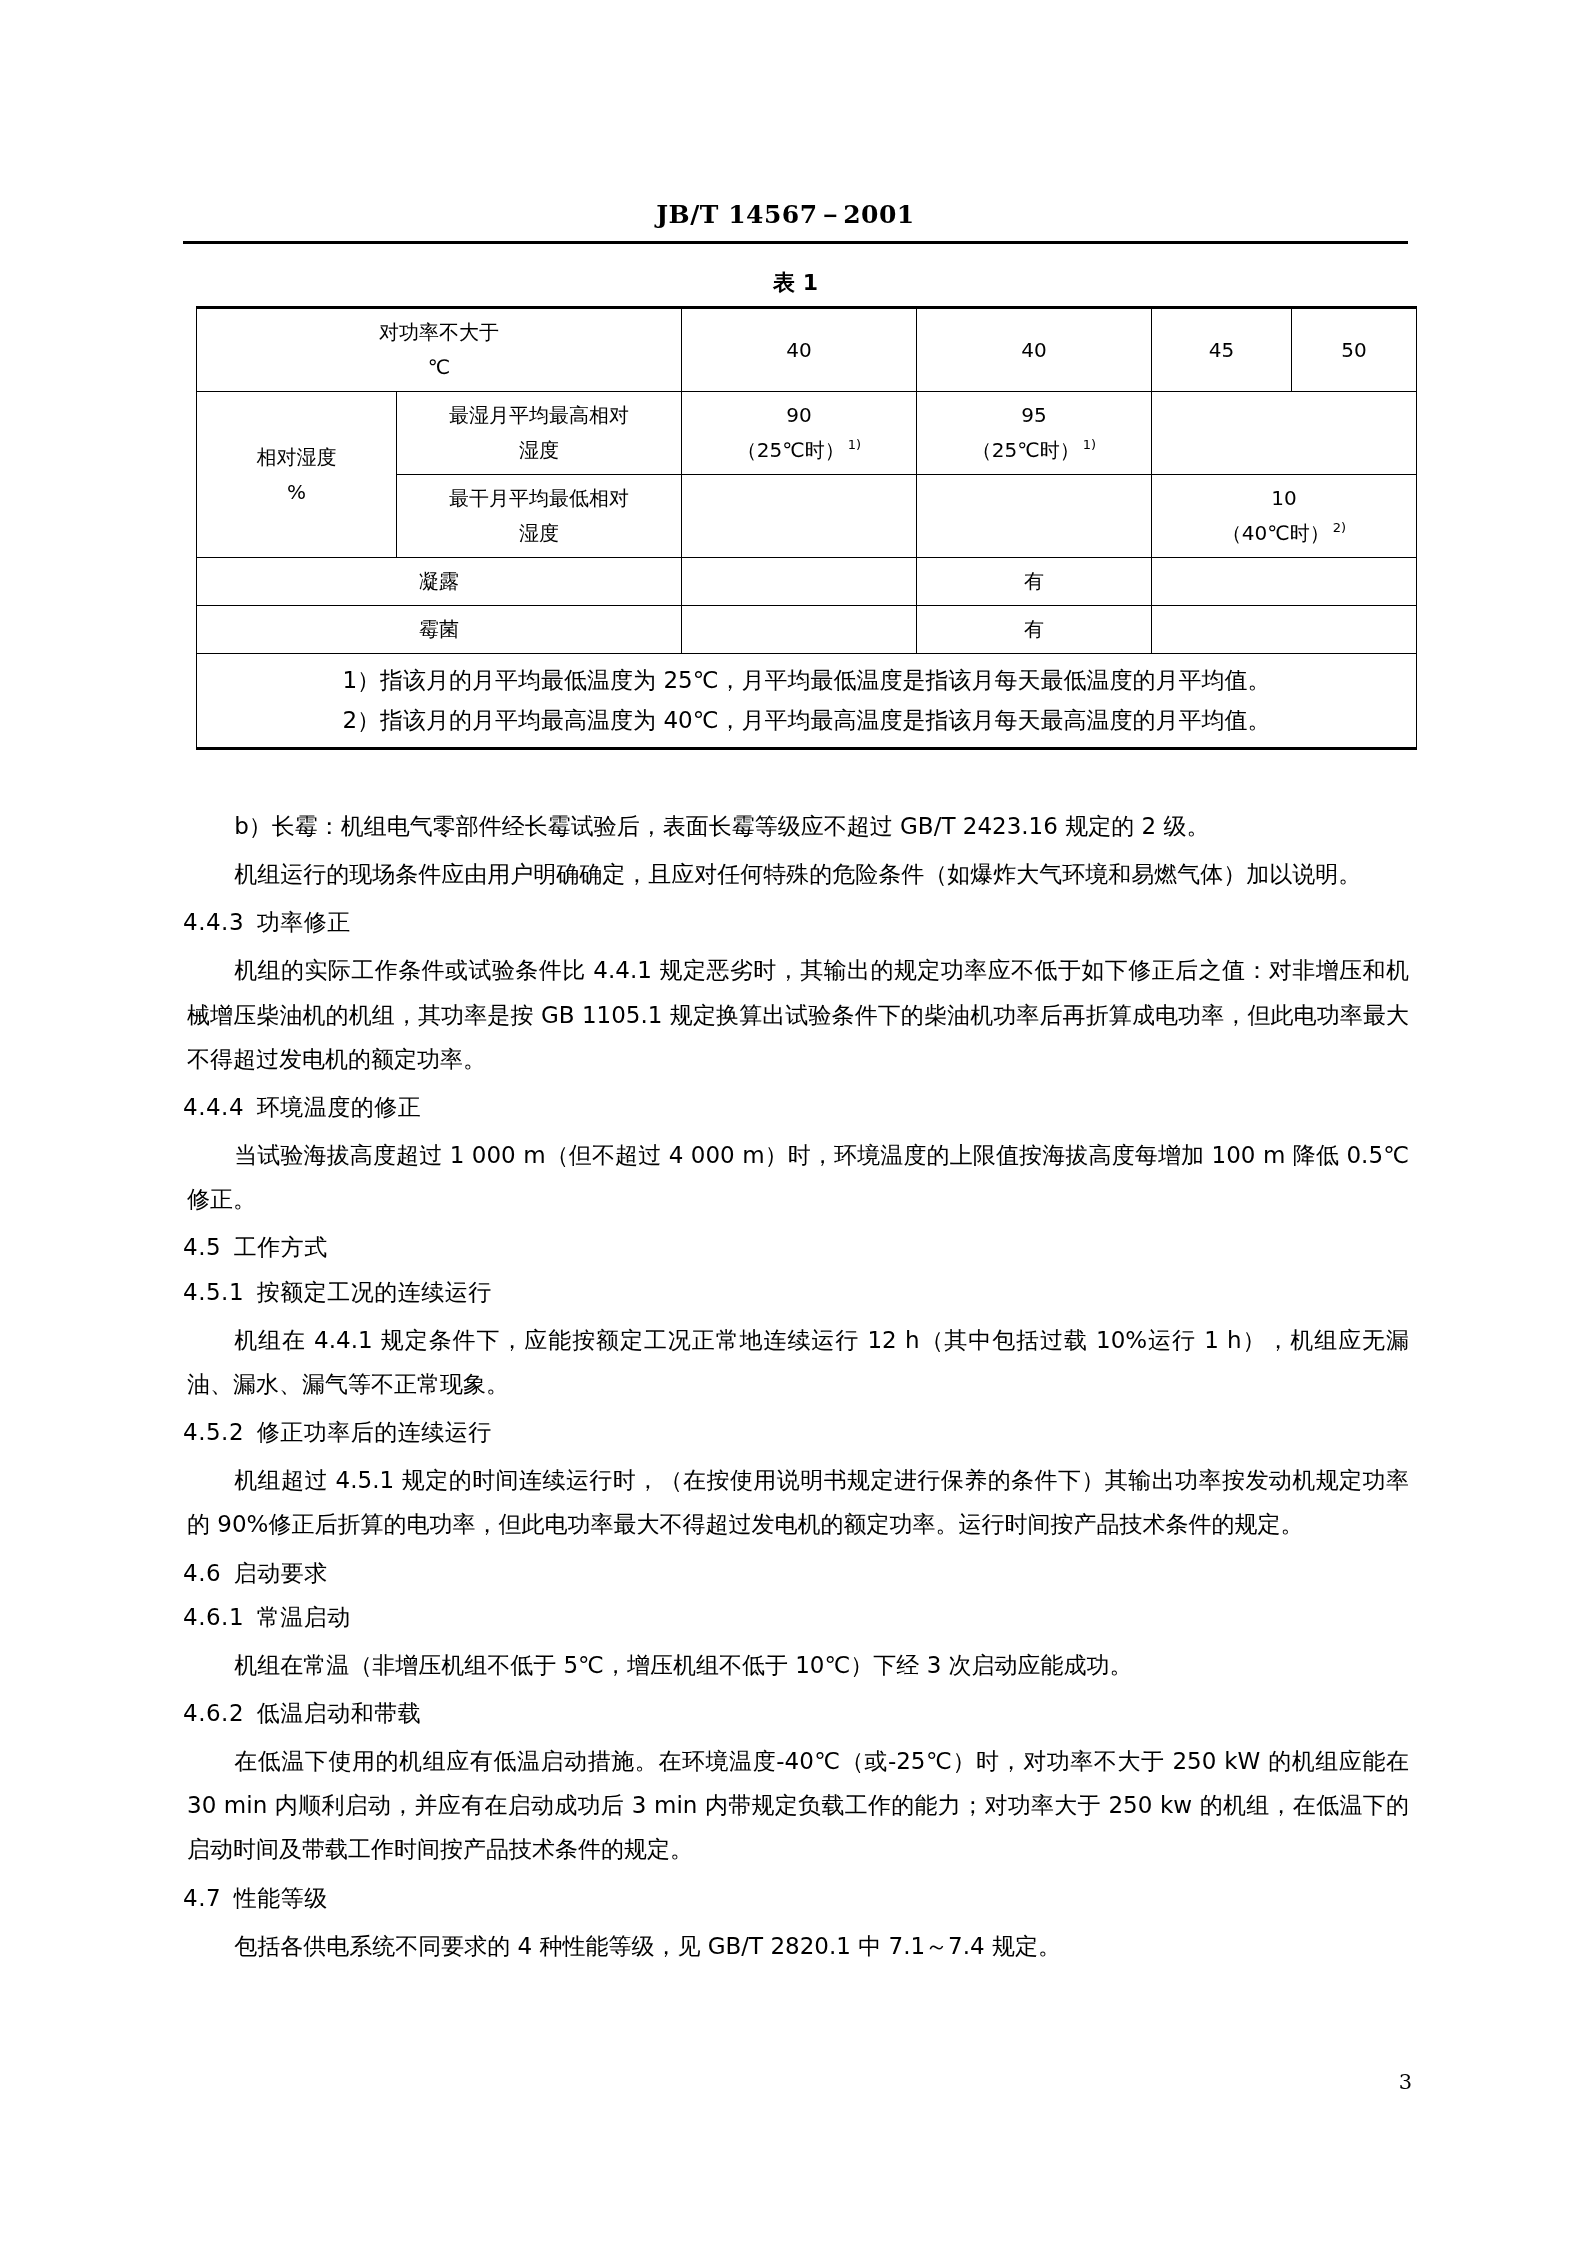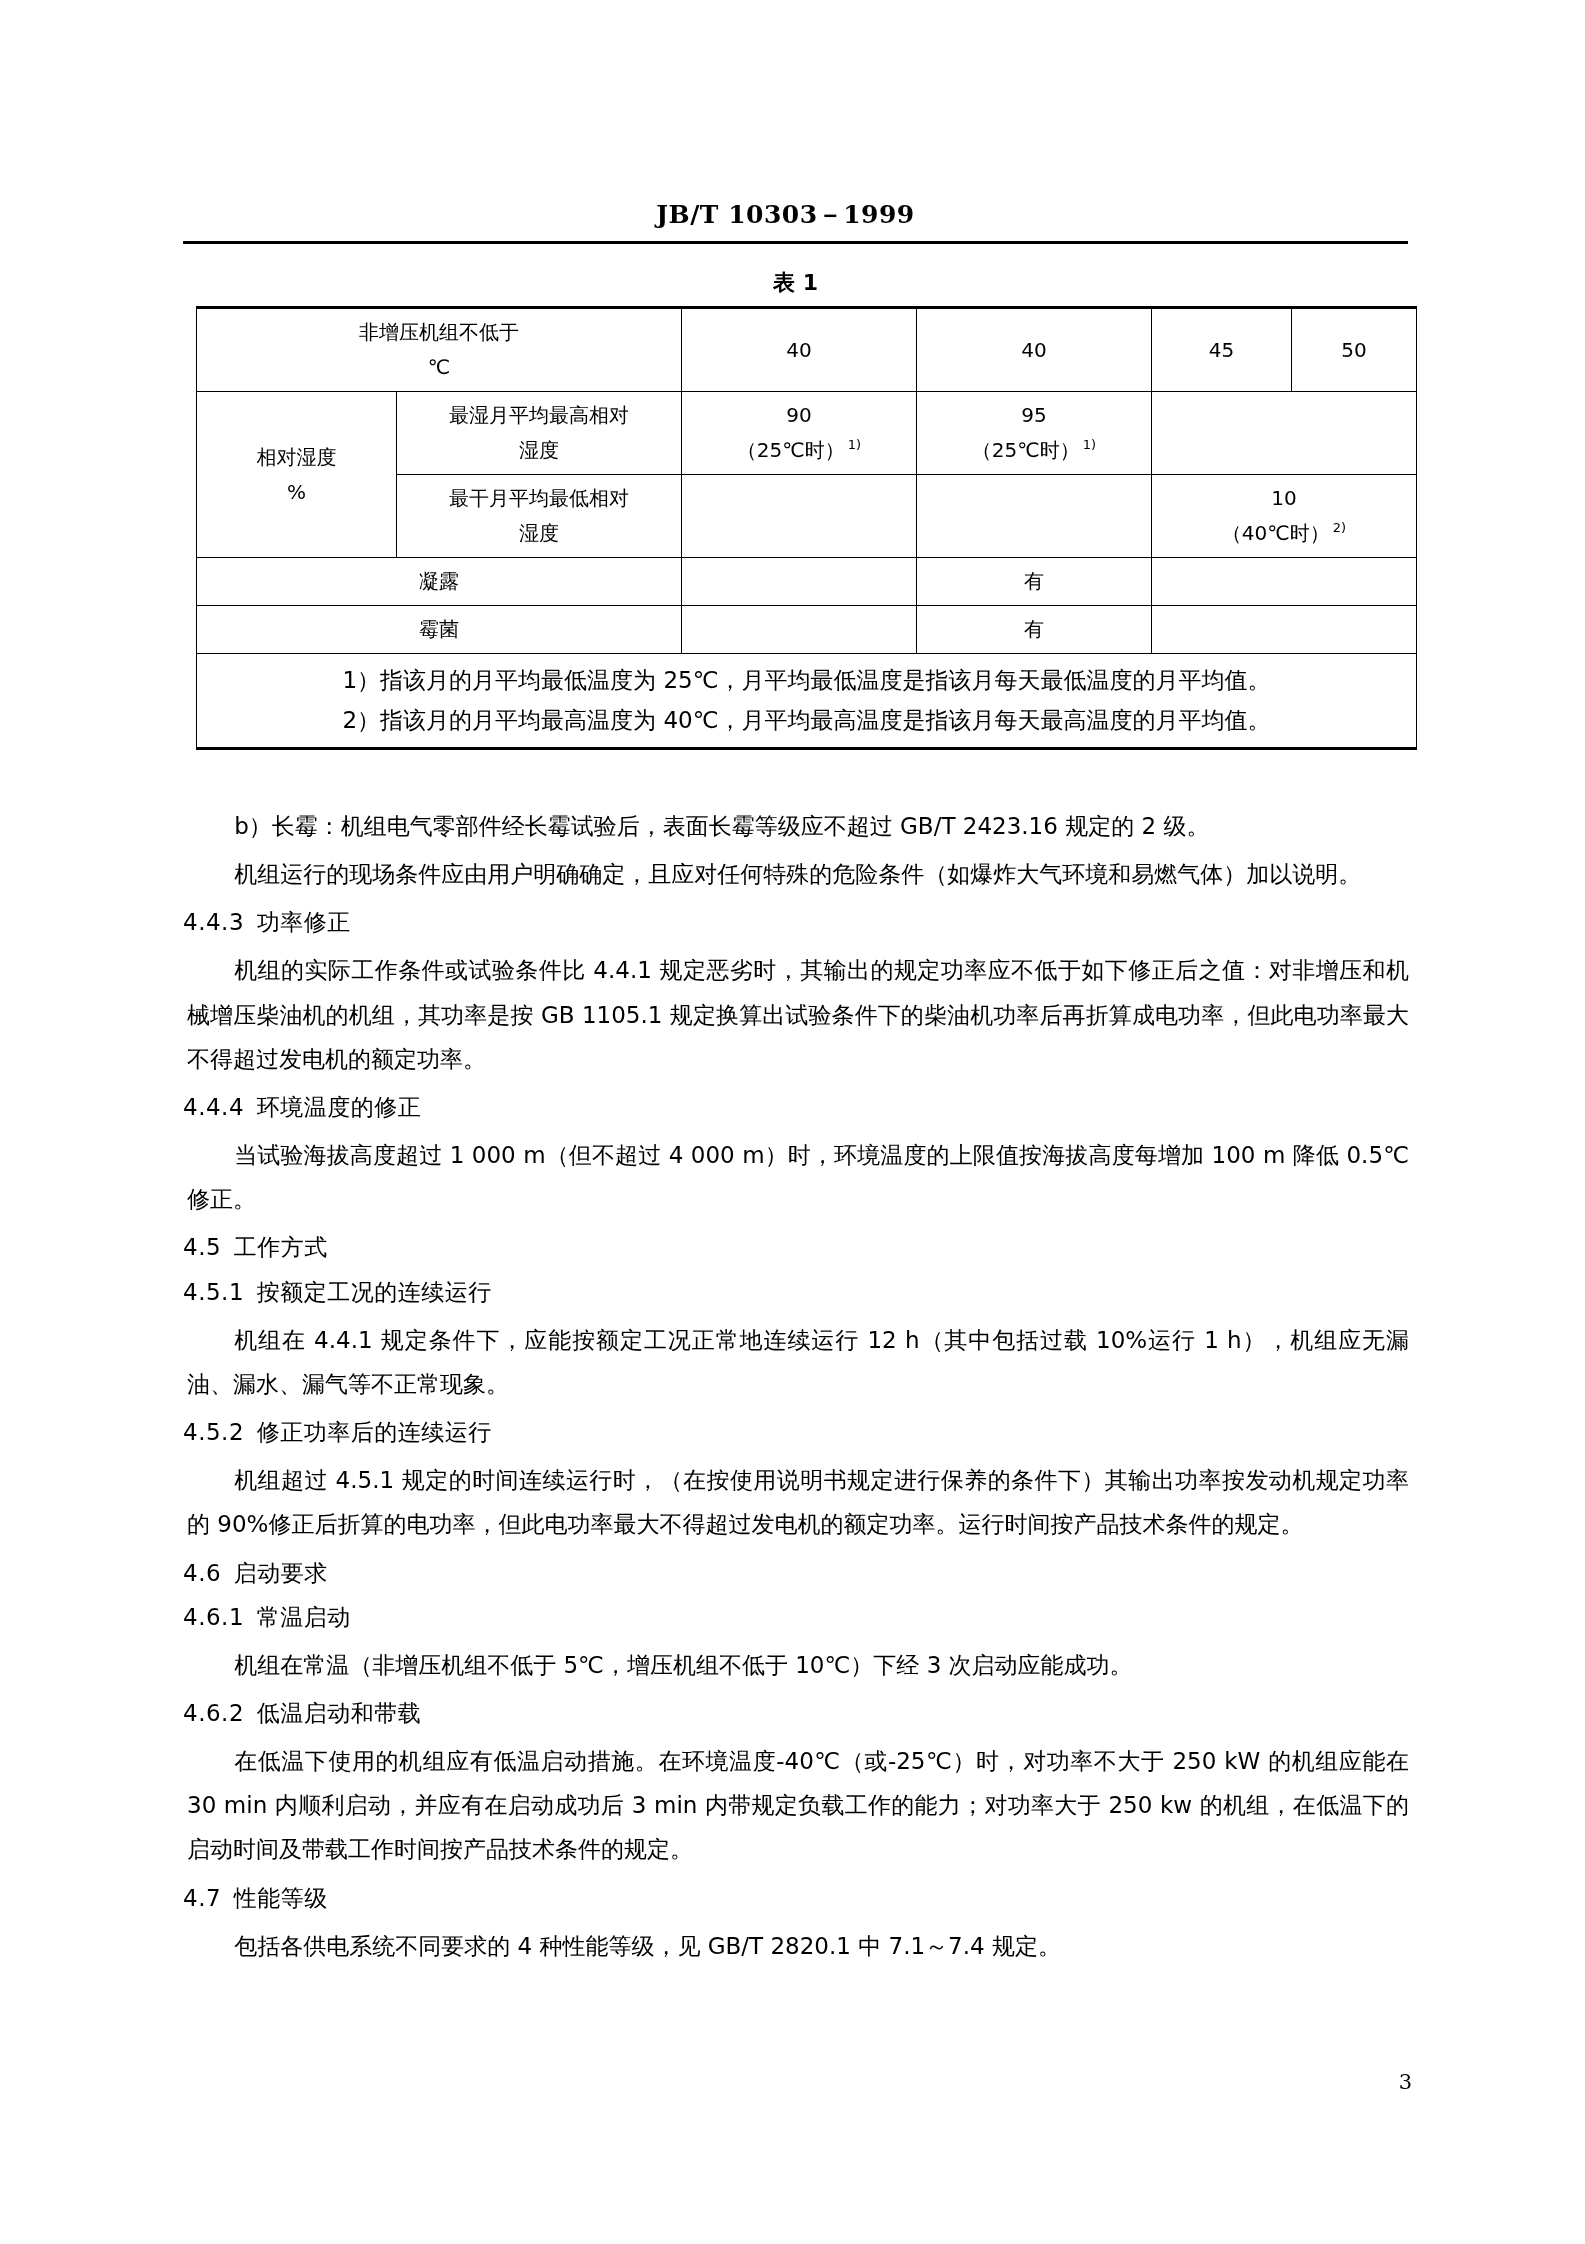--- a/index.html
+++ b/index.html
@@ -123,40 +123,40 @@
     font-family: "DejaVu Serif", "Liberation Serif", serif;
     font-size: 21px;
   }
 </style>
 </head>
 <body>
 
 <div class="page">
 
   <div class="header-zone">
-    <div class="doc-code">JB/T  10303－1999</div>
+    <div class="doc-code">JB/T  14567－2001</div>
     <div class="header-rule"></div>
   </div>
 
   <div class="table-caption">表 1</div>
 
   <table class="t1">
     <colgroup>
       <col style="width:200px">
       <col style="width:285px">
       <col style="width:235px">
       <col style="width:235px">
       <col style="width:140px">
       <col style="width:125px">
     </colgroup>
     <tbody>
 
       <tr>
         <td class="outer-top" colspan="2" rowspan="1">
-          <span class="cellline">非增压机组不低于</span>
+          <span class="cellline">对功率不大于</span>
           <span class="cellline">℃</span>
         </td>
         <td class="outer-top">40</td>
         <td class="outer-top">40</td>
         <td class="outer-top">45</td>
         <td class="outer-top">50</td>
       </tr>
 
       <tr>
         <td rowspan="2">

